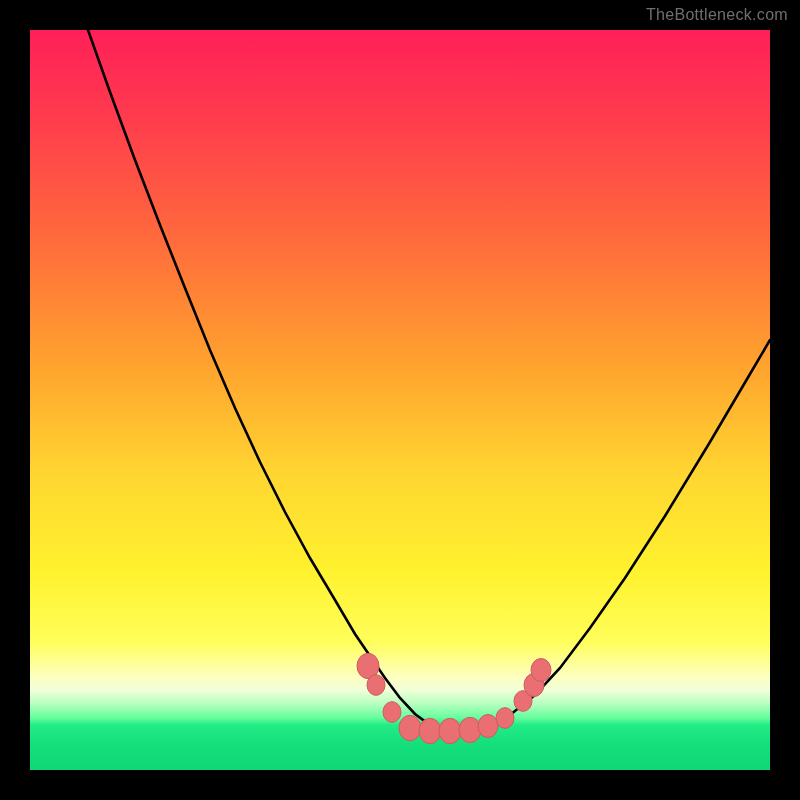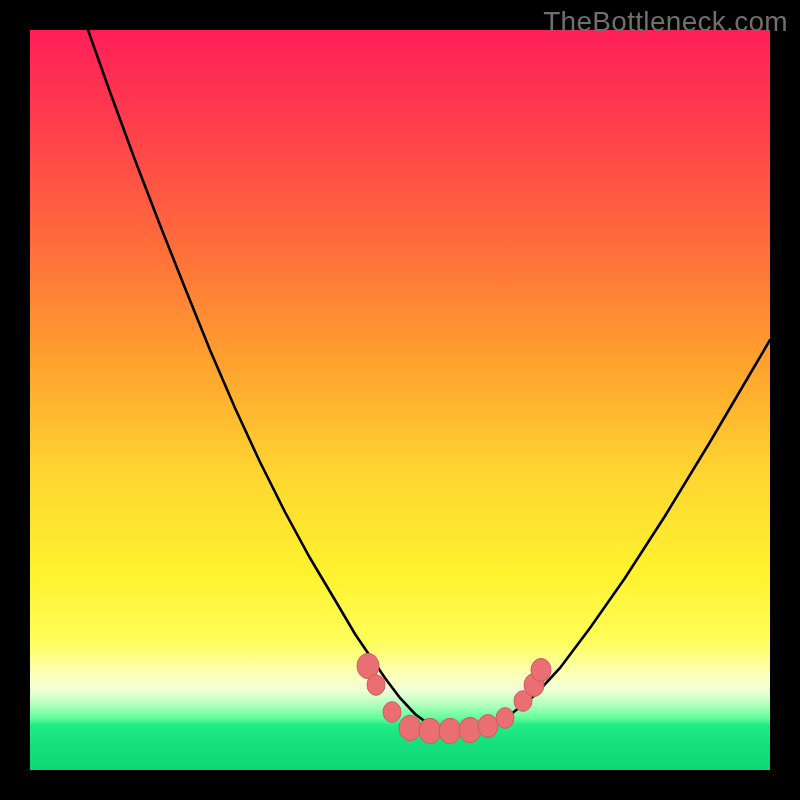--- a/index.html
+++ b/index.html
@@ -56,21 +56,21 @@
     left: 0; top: 0;
     width: 740px;
     height: 740px;
     pointer-events: none;
   }
   .watermark {
     position: absolute;
     top: 6px;
     right: 12px;
     color: #6f6f6f;
-    font-size: 28px;
+    font-size: 16px;
     font-weight: 500;
     letter-spacing: 0.3px;
   }
 </style>
 </head>
 <body>
 
 <div class="frame">
   <div class="gradient"></div>
   <div class="greenband"></div>

